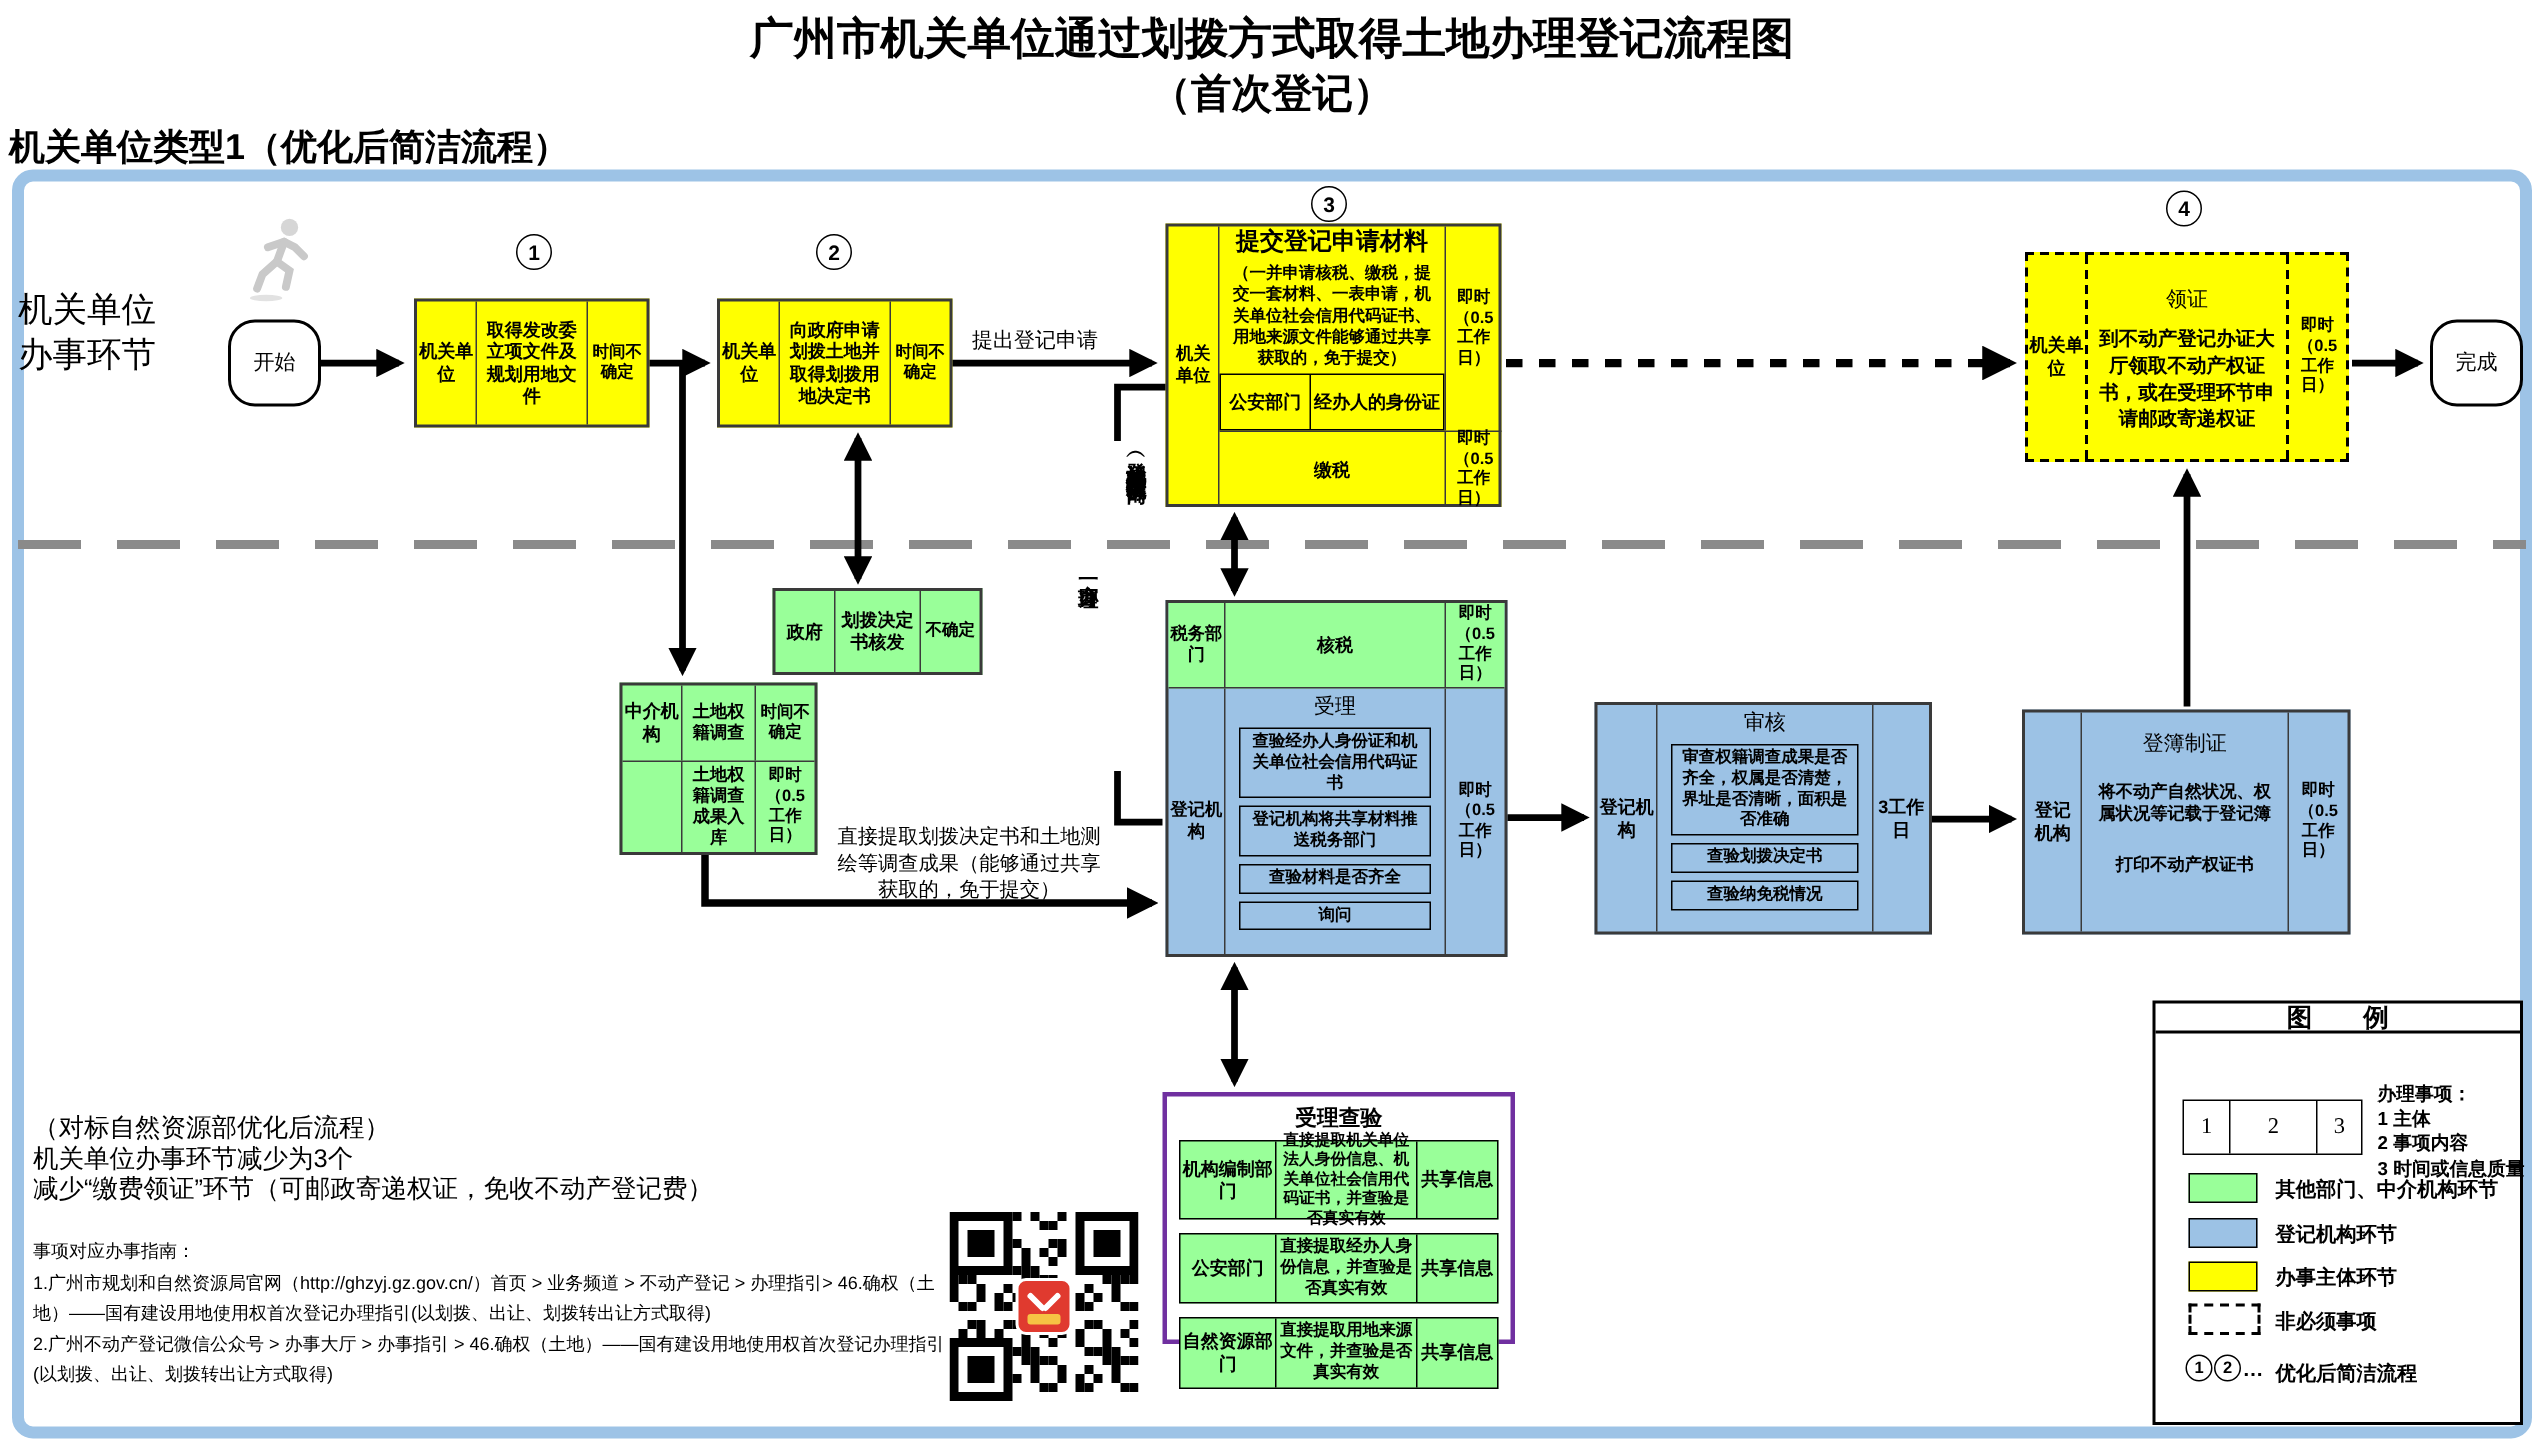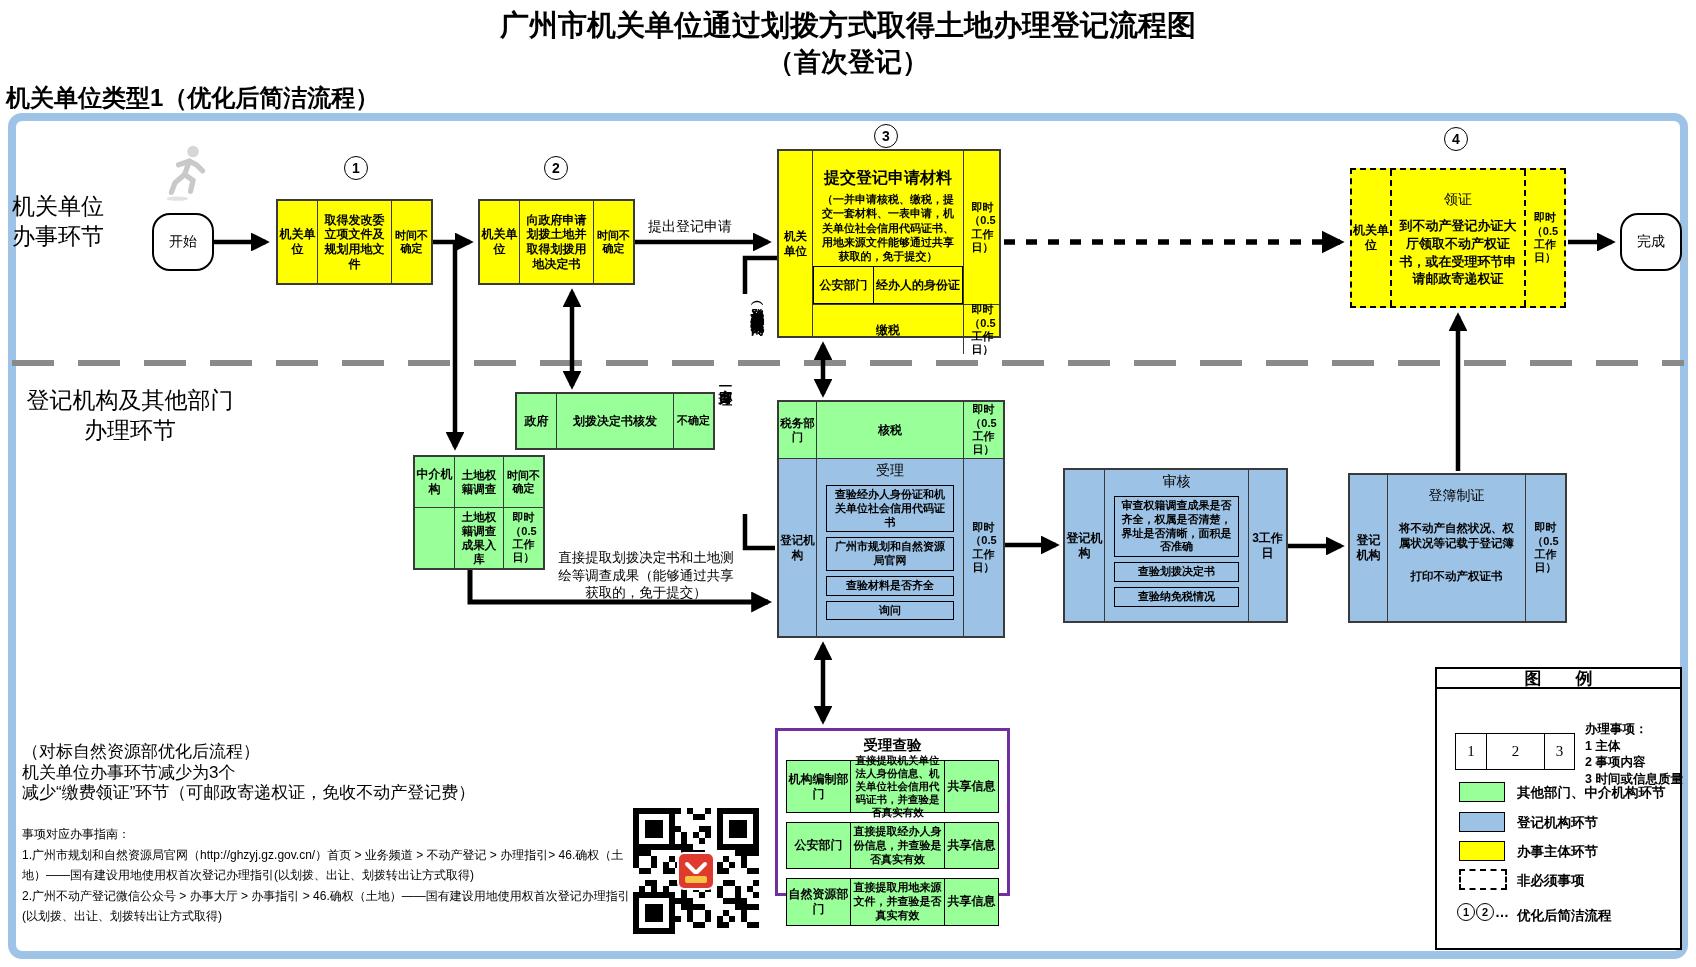--- a/index.html
+++ b/index.html
@@ -24,21 +24,21 @@
   .chk{border:1.4px solid #000;margin:5px 9px 0 9px;padding:2px 3px;font-size:11px;font-weight:bold;
        text-align:center;line-height:1.25;display:flex;align-items:center;justify-content:center}
   .boxtitle{text-align:center;font-weight:normal;font-size:14px;margin-top:3px}
   .vtext{writing-mode:vertical-rl;font-weight:bold;font-size:13.5px;letter-spacing:1px}
   .lbl{font-weight:normal;font-size:14px}
   
   .b3main{flex:1;display:flex;flex-direction:column}
   .b3row{display:flex;flex:1}
   .b3rowb{display:flex;height:50px;border-top:1.6px solid #3a3a3a}
   .b3content{flex:1;display:flex;flex-direction:column;align-items:center}
-  .b3title{font-size:16px;font-weight:bold;margin-top:17px}
+  .b3title{font-size:16px;font-weight:bold;margin-top:0}
   .b3note{font-size:11px;font-weight:bold;text-align:center;line-height:1.3;margin:3px 4px 0 4px}
   .b3inner{display:flex;border:1.4px solid #000;margin-top:3px;width:150px;height:38px;font-weight:bold}
   .b3inner>div{display:flex;align-items:center;justify-content:center;text-align:center;font-size:12px;line-height:1.15}
   
   .dashedbox{border:2.5px dashed #000}
   .dashedbox .actor{border-right:2px dashed #000}
   .dashedbox .timec{border-left:2px dashed #000}
   
   .verify{border:3.5px solid #7030A0;background:#fff;display:flex;flex-direction:column}
   .vrow{display:flex;margin:5px 8px 0 8px;background:#99FF99;border:1.4px solid #000;font-weight:bold}
@@ -74,24 +74,20 @@
   <div class="abs sub">（首次登记）</div>
   <div class="abs ttl">广州市机关单位通过划拨方式取得土地办理登记流程图</div>
   <div class="abs sect">机关单位类型1（优化后简洁流程）</div>
 
   <div class="abs panel"></div>
 
   <div class="abs lane" style="left:12px;top:192px;width:170px">
     <div>机关单位</div>
     <div>办事环节</div>
   </div>
-  <div class="abs lane" style="left:14px;top:386px;width:232px;text-align:center">
-    <div>登记机构及其他部门</div>
-    <div>办理环节</div>
-  </div>
 
   <svg class="abs" style="left:158px;top:142px" width="58" height="60" viewBox="0 0 24 25">
     <g stroke="#c9c9c9" fill="none" stroke-width="2.2" stroke-linecap="round">
       <circle cx="14.5" cy="4" r="2.4" fill="#d6d6d6" stroke="none"></circle>
       <path d="M8.5,9.5 L13,8 L16,9.5 L18.5,12"></path>
       <path d="M13,8 L11,13.5 L14.5,16 L13.5,20.5"></path>
       <path d="M11,13.5 L7,17 L5.5,21"></path>
     </g>
     <ellipse cx="8" cy="23.6" rx="4.5" ry="0.9" fill="#e2e2e2"></ellipse>
   </svg>
@@ -143,21 +139,21 @@
 
   <div class="abs fbox yellow dashedbox" style="left:1350px;top:168px;width:216px;height:140px">
     <div class="cell actor" style="width:40px">机关单位</div>
     <div class="mainc" style="display:flex;flex-direction:column;align-items:center;justify-content:center">
       <div class="boxtitle">领证</div>
       <div style="font-size:13px;text-align:center;line-height:1.35;margin-top:8px;padding:0 4px">到不动产登记办证大厅领取不动产权证书，或在受理环节申请邮政寄递权证</div>
     </div>
     <div class="cell timec" style="width:40px">即时（0.5工作日）</div>
   </div>
 
-  <div class="abs fbox green" style="left:515px;top:392px;width:200px;height:58px">
+  <div class="abs fbox green" style="left:515px;top:392px;width:140px;height:58px">
     <div class="cell actor" style="width:40px">政府</div>
     <div class="cell mainc">划拨决定书核发</div>
     <div class="cell timec" style="width:40px">不确定</div>
   </div>
 
   <div class="abs fbox green" style="left:413px;top:455px;width:132px;height:115px;flex-direction:column">
     <div style="display:flex;flex:1;border-bottom:1.6px solid #3a3a3a">
       <div class="cell actor" style="width:40px">中介机构</div>
       <div class="cell mainc" style="font-size:11.5px">土地权籍调查</div>
       <div class="cell timec" style="width:40px">时间不确定</div>
@@ -173,21 +169,21 @@
     <div class="green" style="display:flex;height:57px;border-bottom:1.6px solid #3a3a3a">
       <div class="cell actor" style="width:38px;font-size:11.5px">税务部门</div>
       <div class="cell mainc">核税</div>
       <div class="cell timec" style="width:40px">即时（0.5工作日）</div>
     </div>
     <div style="display:flex;flex:1">
       <div class="cell actor" style="width:38px;font-size:11.5px">登记机构</div>
       <div style="flex:1;display:flex;flex-direction:column">
         <div class="boxtitle">受理</div>
         <div class="chk">查验经办人身份证和机关单位社会信用代码证书</div>
-        <div class="chk">广州市规划和自然资源局官网</div>
+        <div class="chk">登记机构将共享材料推送税务部门</div>
         <div class="chk">查验材料是否齐全</div>
         <div class="chk">询问</div>
       </div>
       <div class="cell timec" style="width:40px">即时（0.5工作日）</div>
     </div>
   </div>
 
   <div class="abs fbox blue" style="left:1063px;top:468px;width:225px;height:155px">
     <div class="cell actor" style="width:40px">登记机构</div>
     <div style="flex:1;display:flex;flex-direction:column">

